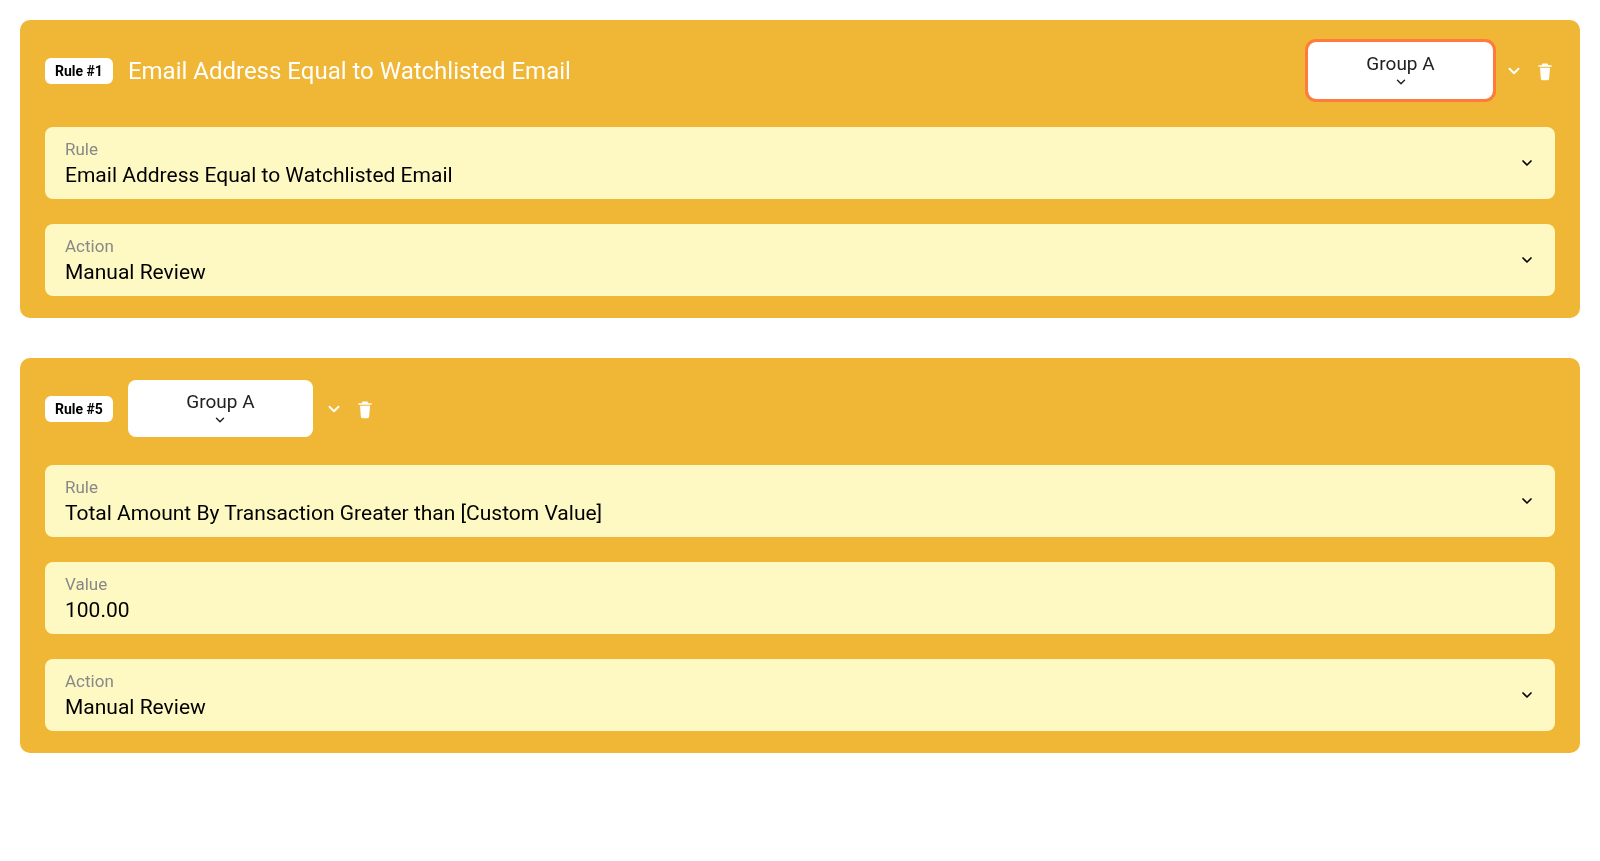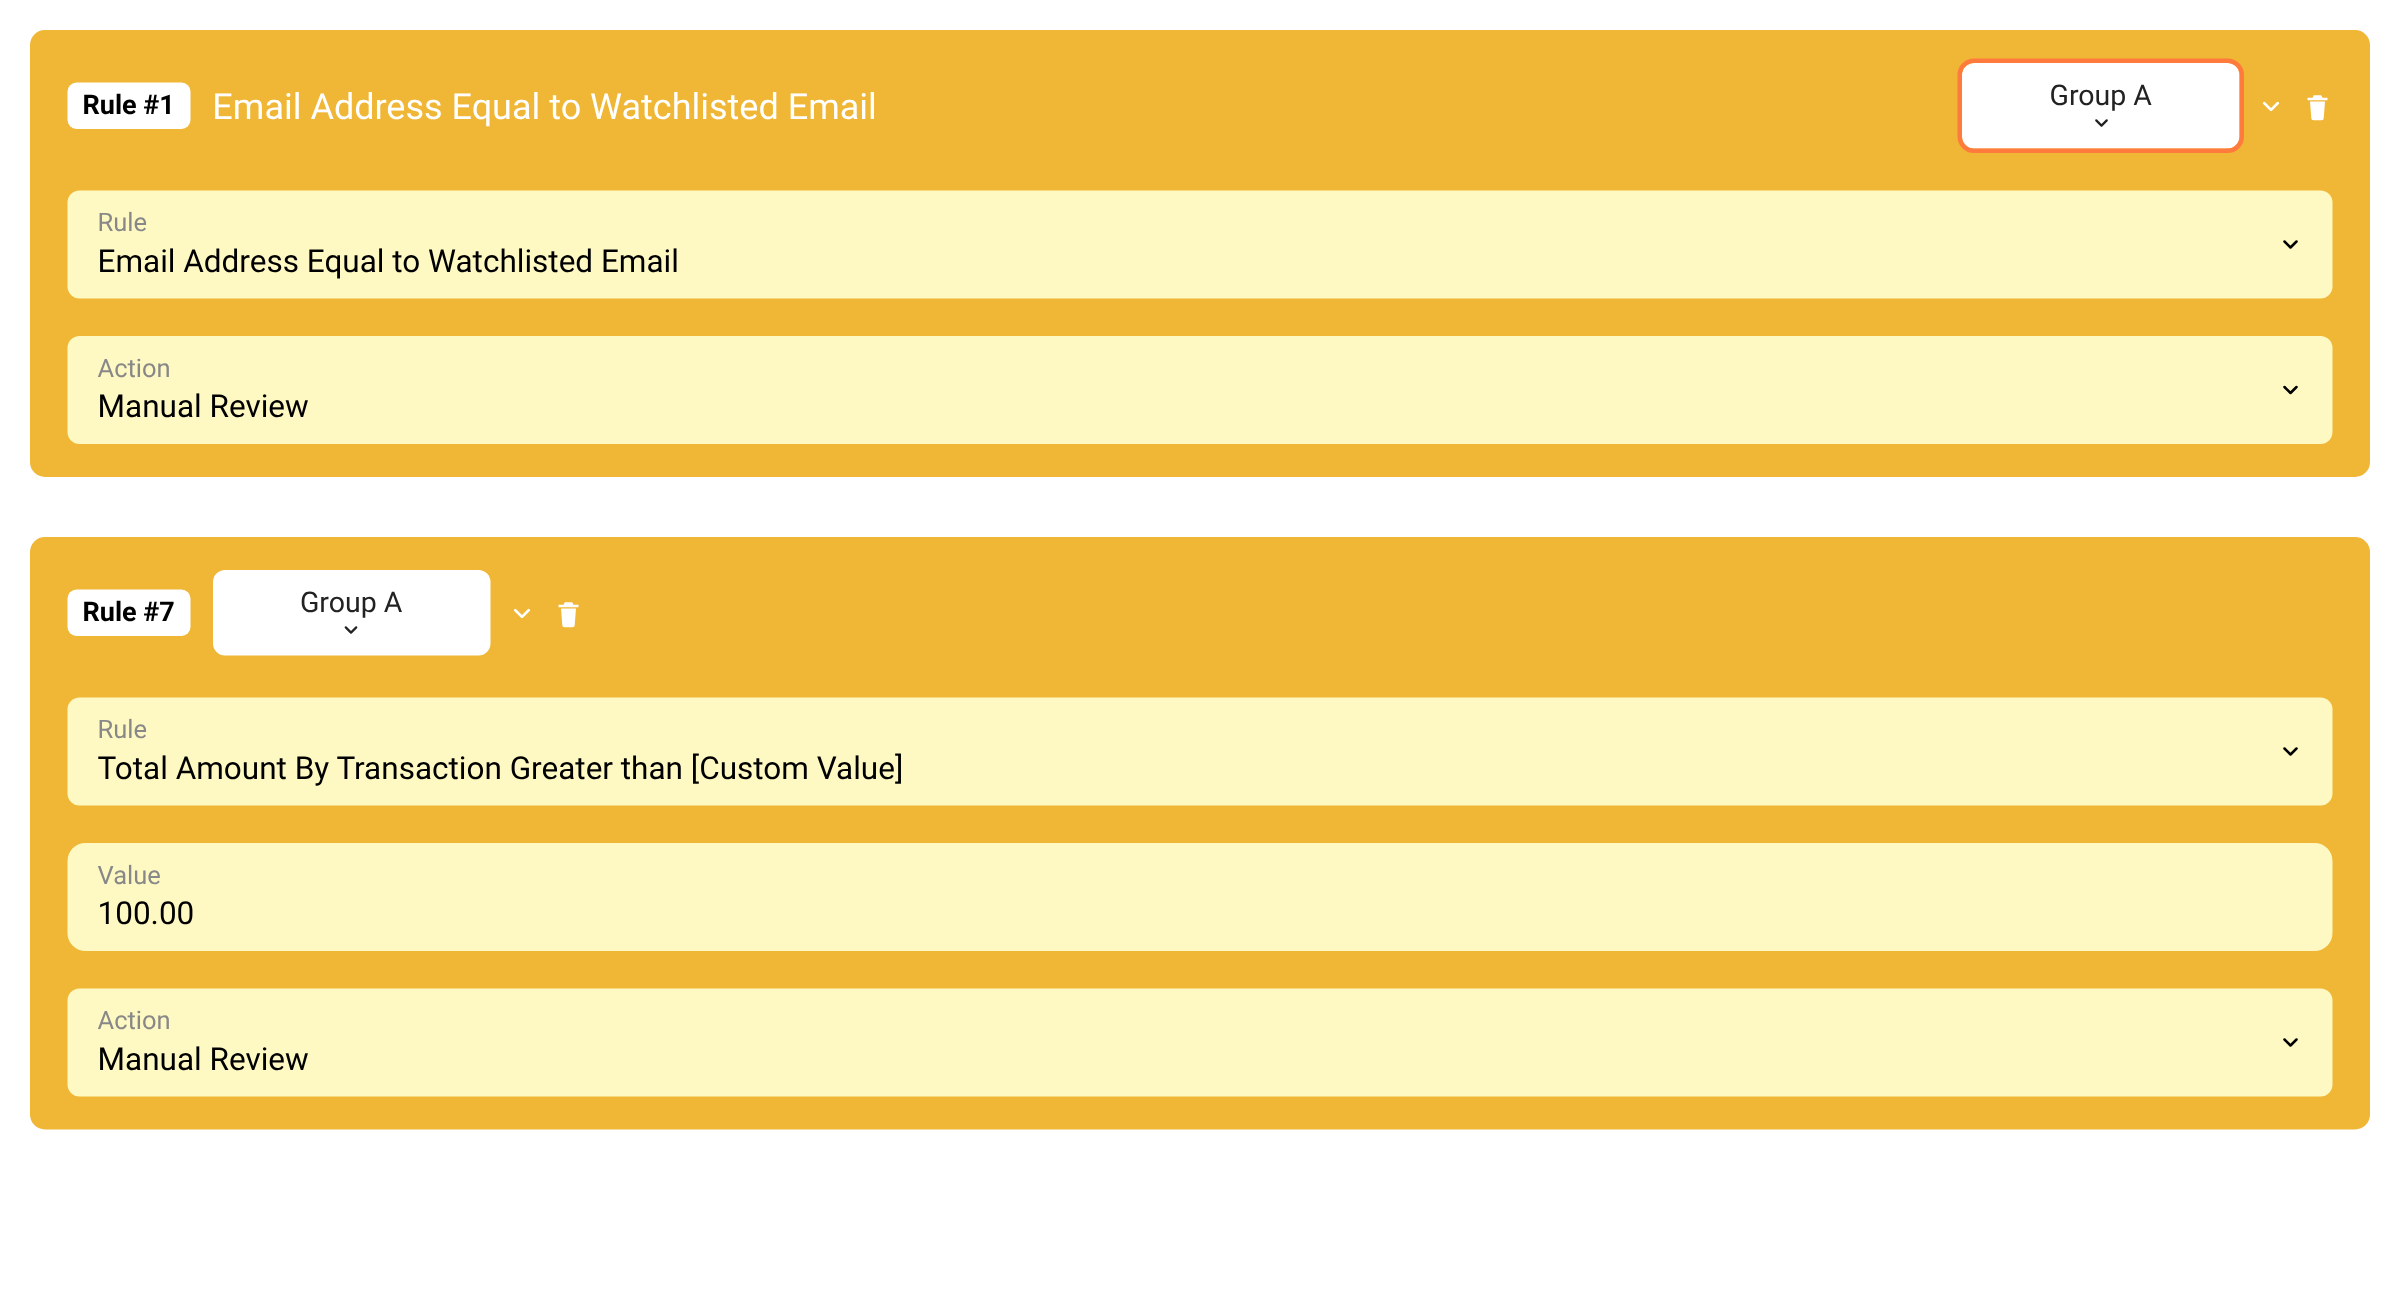--- a/index.html
+++ b/index.html
@@ -21,21 +21,21 @@
     }
     .rule-header {
       display: flex;
       align-items: center;
       margin-bottom: 28px;
     }
     .rule-badge {
       background: #ffffff;
       color: #000000;
       font-weight: 700;
-      font-size: 18px;
+      font-size: 14px;
       padding: 5px 10px;
       border-radius: 6px;
       margin-right: 15px;
       white-space: nowrap;
     }
     .rule-title {
       color: #ffffff;
       font-size: 24px;
       font-weight: 400;
       flex: 1;
@@ -131,21 +131,20 @@
       border: none;
       font-size: 21px;
       color: #000;
       width: 100%;
       outline: none;
       background: transparent;
       font-family: inherit;
     }
     .no-cursor {
       cursor: default;
-      border-radius: 12px;
     }
   </style>
 </head>
 <body>
 
 <div class="rule-card">
   <div class="rule-header">
     <span class="rule-badge">Rule #1</span>
     <span class="rule-title">Email Address Equal to Watchlisted Email</span>
     <div class="header-controls">
@@ -192,21 +191,21 @@
     <span class="field-chevron">
       <svg viewBox="0 0 24 24" fill="none" stroke="currentColor" stroke-width="2.5" stroke-linecap="round" stroke-linejoin="round">
           <polyline points="6 9 12 15 18 9"></polyline>
         </svg>
     </span>
   </div>
 </div>
 
 <div class="rule-card">
   <div class="rule-header">
-    <span class="rule-badge">Rule #7</span>
+    <span class="rule-badge">Rule #5</span>
     <div class="header-controls">
       <div class="group-select">
         <span>Group A</span>
         <span class="chevron">
           <svg viewBox="0 0 24 24" fill="none" stroke="currentColor" stroke-width="2.5" stroke-linecap="round" stroke-linejoin="round">
               <polyline points="6 9 12 15 18 9"></polyline>
             </svg>
         </span>
       </div>
       <div class="collapse-btn">

